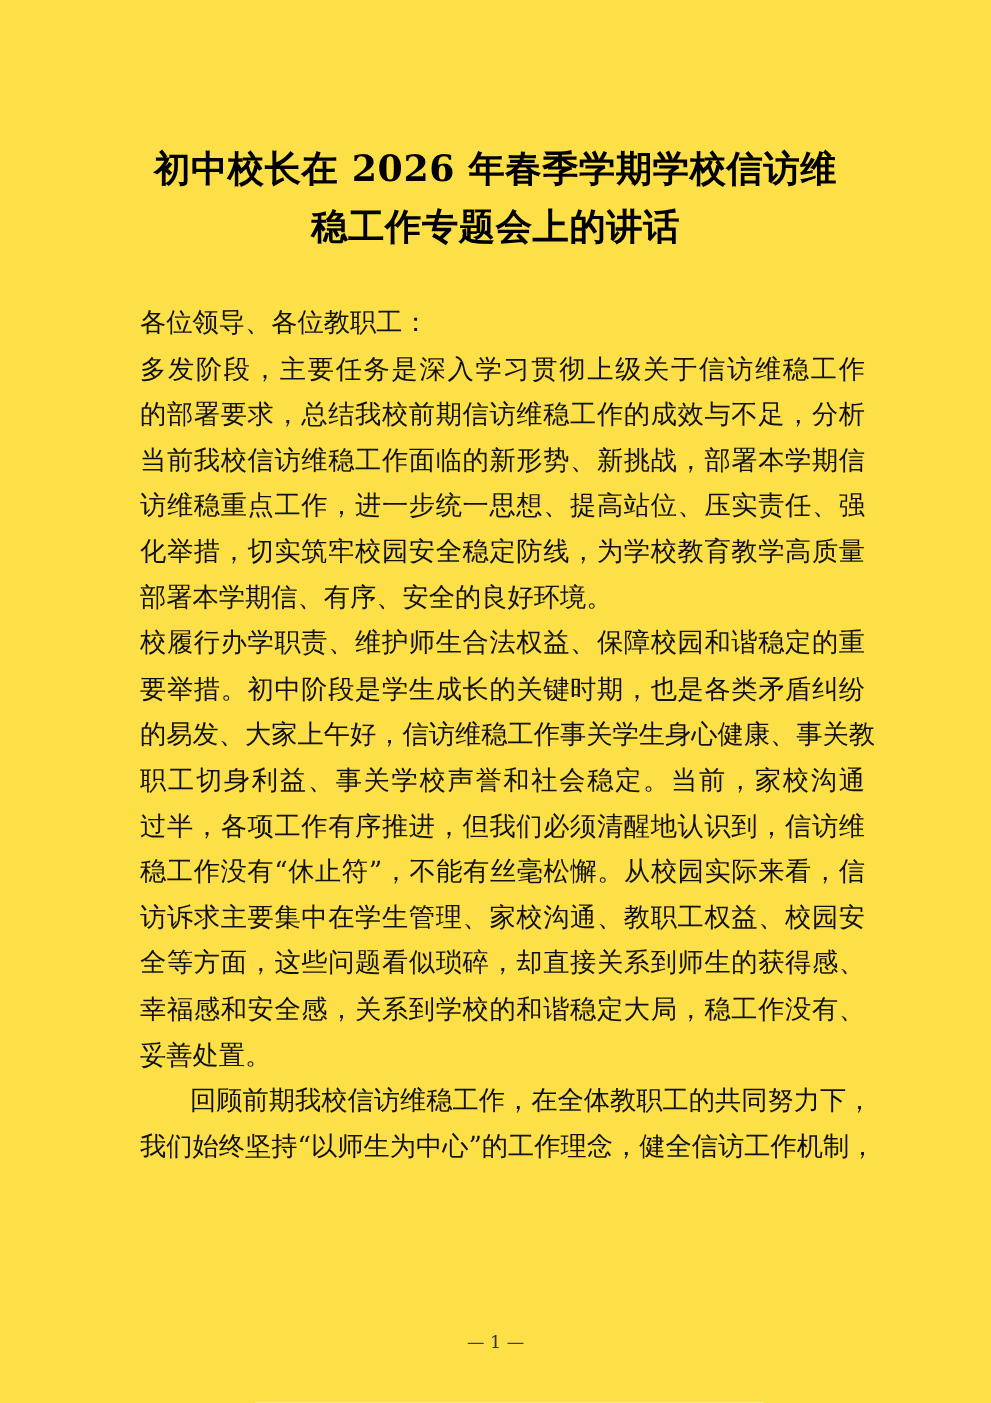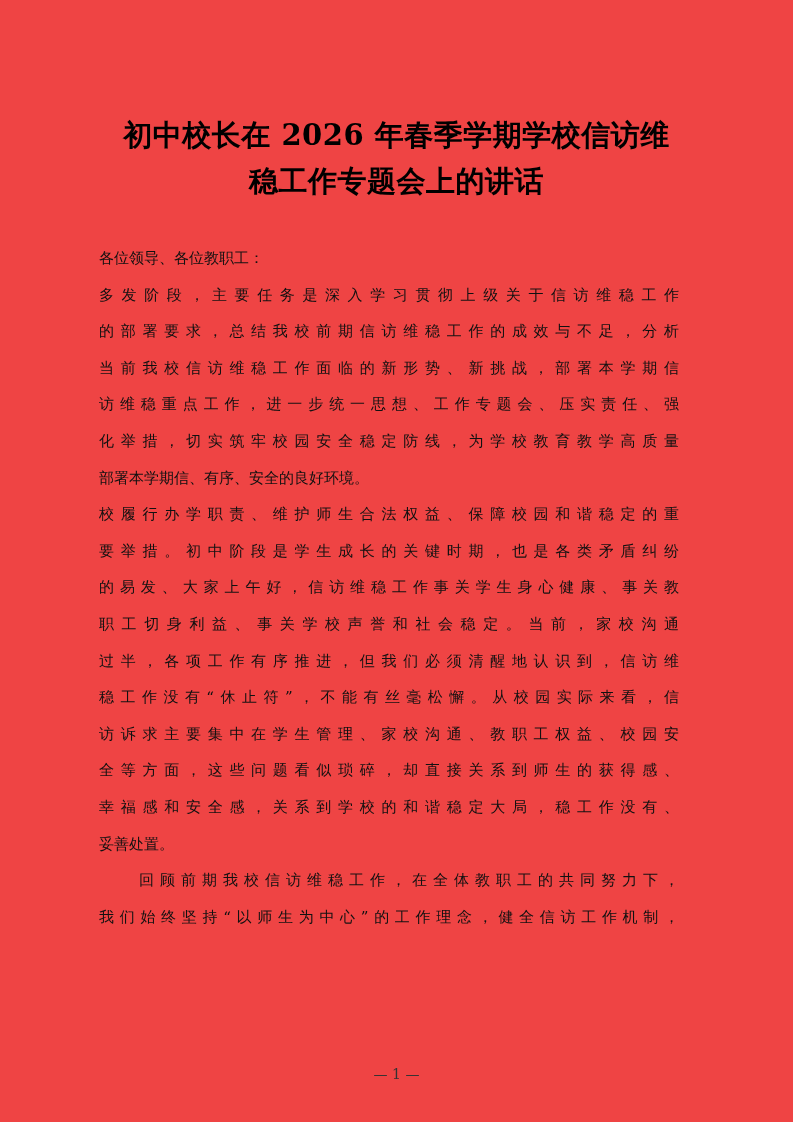--- a/index.html
+++ b/index.html
@@ -1,26 +1,26 @@
 <!DOCTYPE html>
 <html><head>
 <meta charset="utf-8">
 <style>
   html, body { margin: 0; padding: 0; background: #ffffff; }
   body { width: 793px; height: 1122px; position: relative; overflow: hidden; }
-  .page { position: absolute; left: 0; top: 0; width: 793px; height: 1122px; background: #ef4444; }
+  .page { position: absolute; left: 0; top: 0; width: 793px; height: 1122px; background: #fde047; }
   .title {
     position: absolute; left: 90px; width: 613px; top: 112px;
     text-align: center; font-family: "DejaVu Serif", serif; font-weight: bold;
     font-size: 29px; line-height: 46px; color: #000; letter-spacing: 0.5px;
   }
   .title .t { display: block; white-space: nowrap; }
   .body {
-    position: absolute; left: 99px; width: 580px; top: 240px;
-    font-family: "DejaVu Serif", serif; font-size: 15px; color: #111;
+    position: absolute; left: 112px; width: 580px; top: 240px;
+    font-family: "DejaVu Serif", serif; font-size: 21px; color: #111;
     line-height: 36.6px;
   }
   .line { display: block; white-space: nowrap; height: 36.6px; text-align-last: justify; text-align: justify; }
   .line.short { text-align-last: left; }
   .line.indent { padding-left: 40px; }
   .footer {
     position: absolute; left: 0; width: 793px; top: 1066px; text-align: center;
     font-family: "DejaVu Serif", serif; font-size: 14px; color: #333;
   }
 </style>
@@ -33,21 +33,21 @@
     <span class="t">稳工作专题会上的讲话</span>
   </div>
 
   <div class="body">
     <span class="line short">各位领导、各位教职工：</span>
 
     <div>
       <span class="line">多发阶段，主要任务是深入学习贯彻上级关于信访维稳工作</span>
       <span class="line">的部署要求，总结我校前期信访维稳工作的成效与不足，分析</span>
       <span class="line">当前我校信访维稳工作面临的新形势、新挑战，部署本学期信</span>
-      <span class="line">访维稳重点工作，进一步统一思想、工作专题会、压实责任、强</span>
+      <span class="line">访维稳重点工作，进一步统一思想、提高站位、压实责任、强</span>
       <span class="line">化举措，切实筑牢校园安全稳定防线，为学校教育教学高质量</span>
       <span class="line short">部署本学期信、有序、安全的良好环境。</span>
     </div>
 
     <div>
       <span class="line">校履行办学职责、维护师生合法权益、保障校园和谐稳定的重</span>
       <span class="line">要举措。初中阶段是学生成长的关键时期，也是各类矛盾纠纷</span>
       <span class="line">的易发、大家上午好，信访维稳工作事关学生身心健康、事关教</span>
       <span class="line">职工切身利益、事关学校声誉和社会稳定。当前，家校沟通</span>
       <span class="line">过半，各项工作有序推进，但我们必须清醒地认识到，信访维</span>

